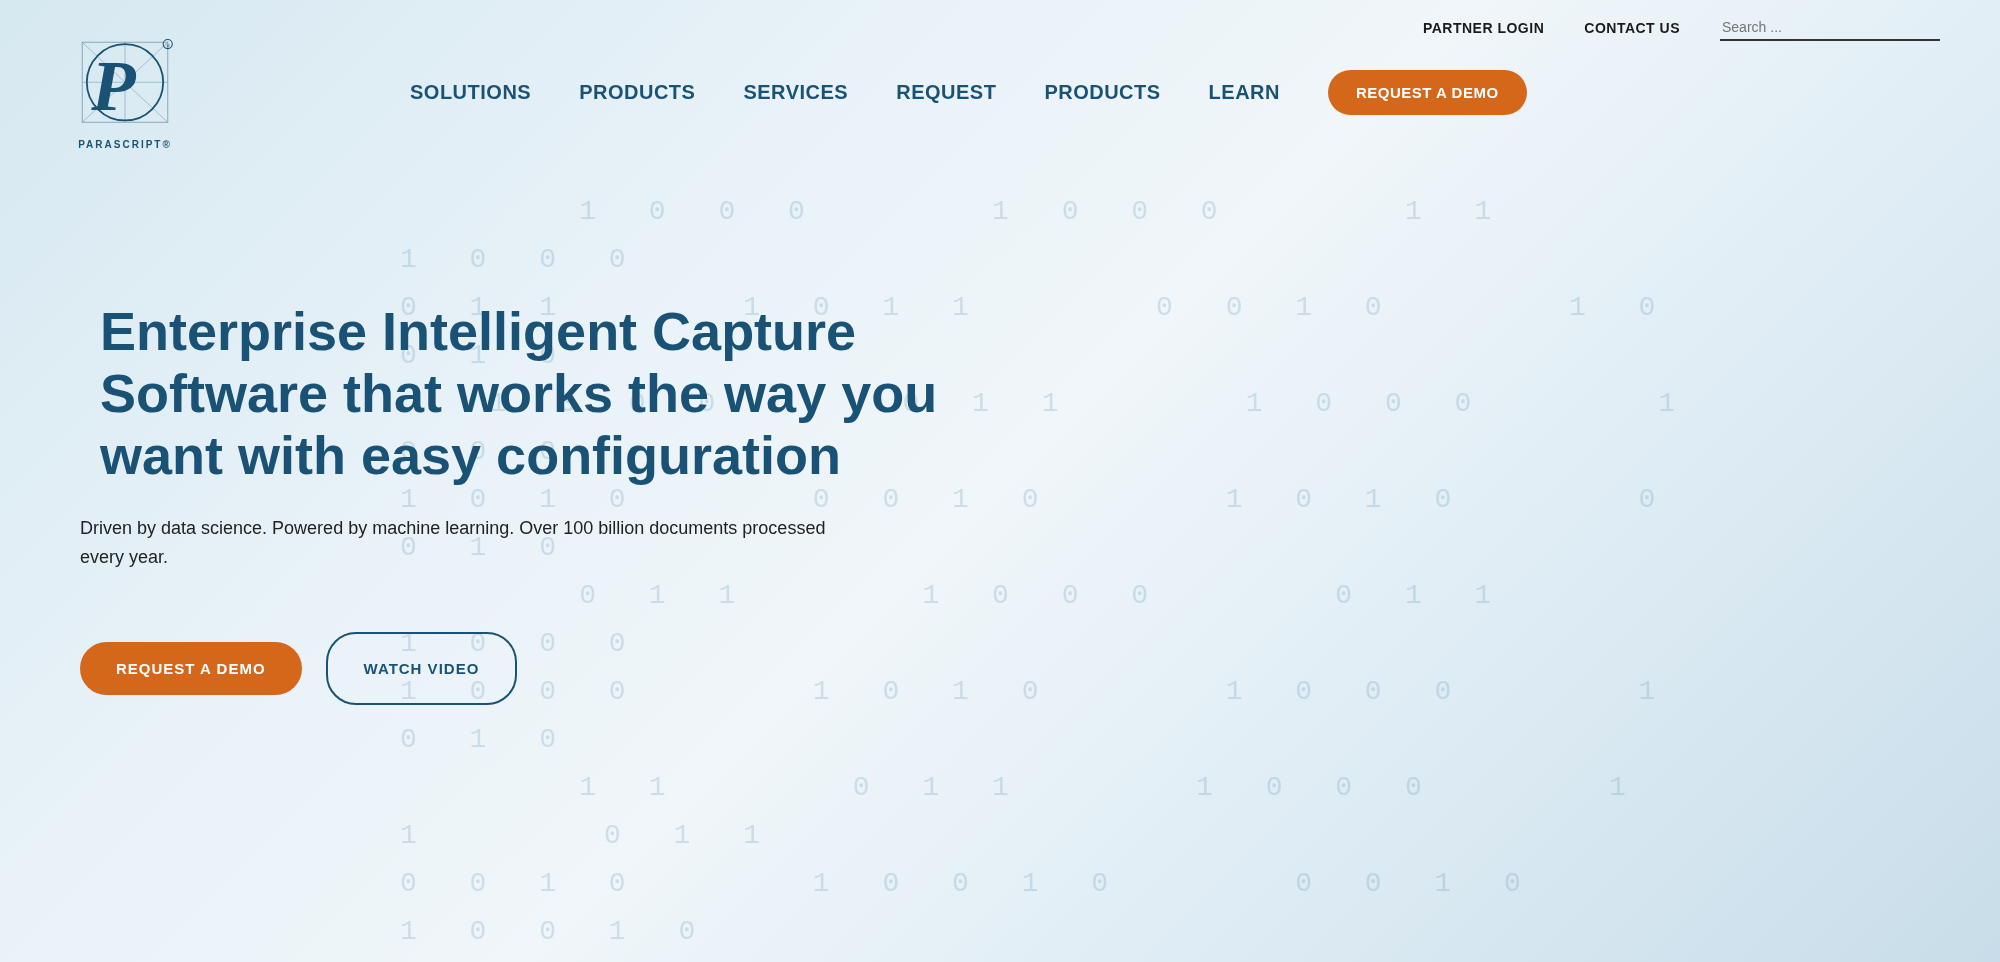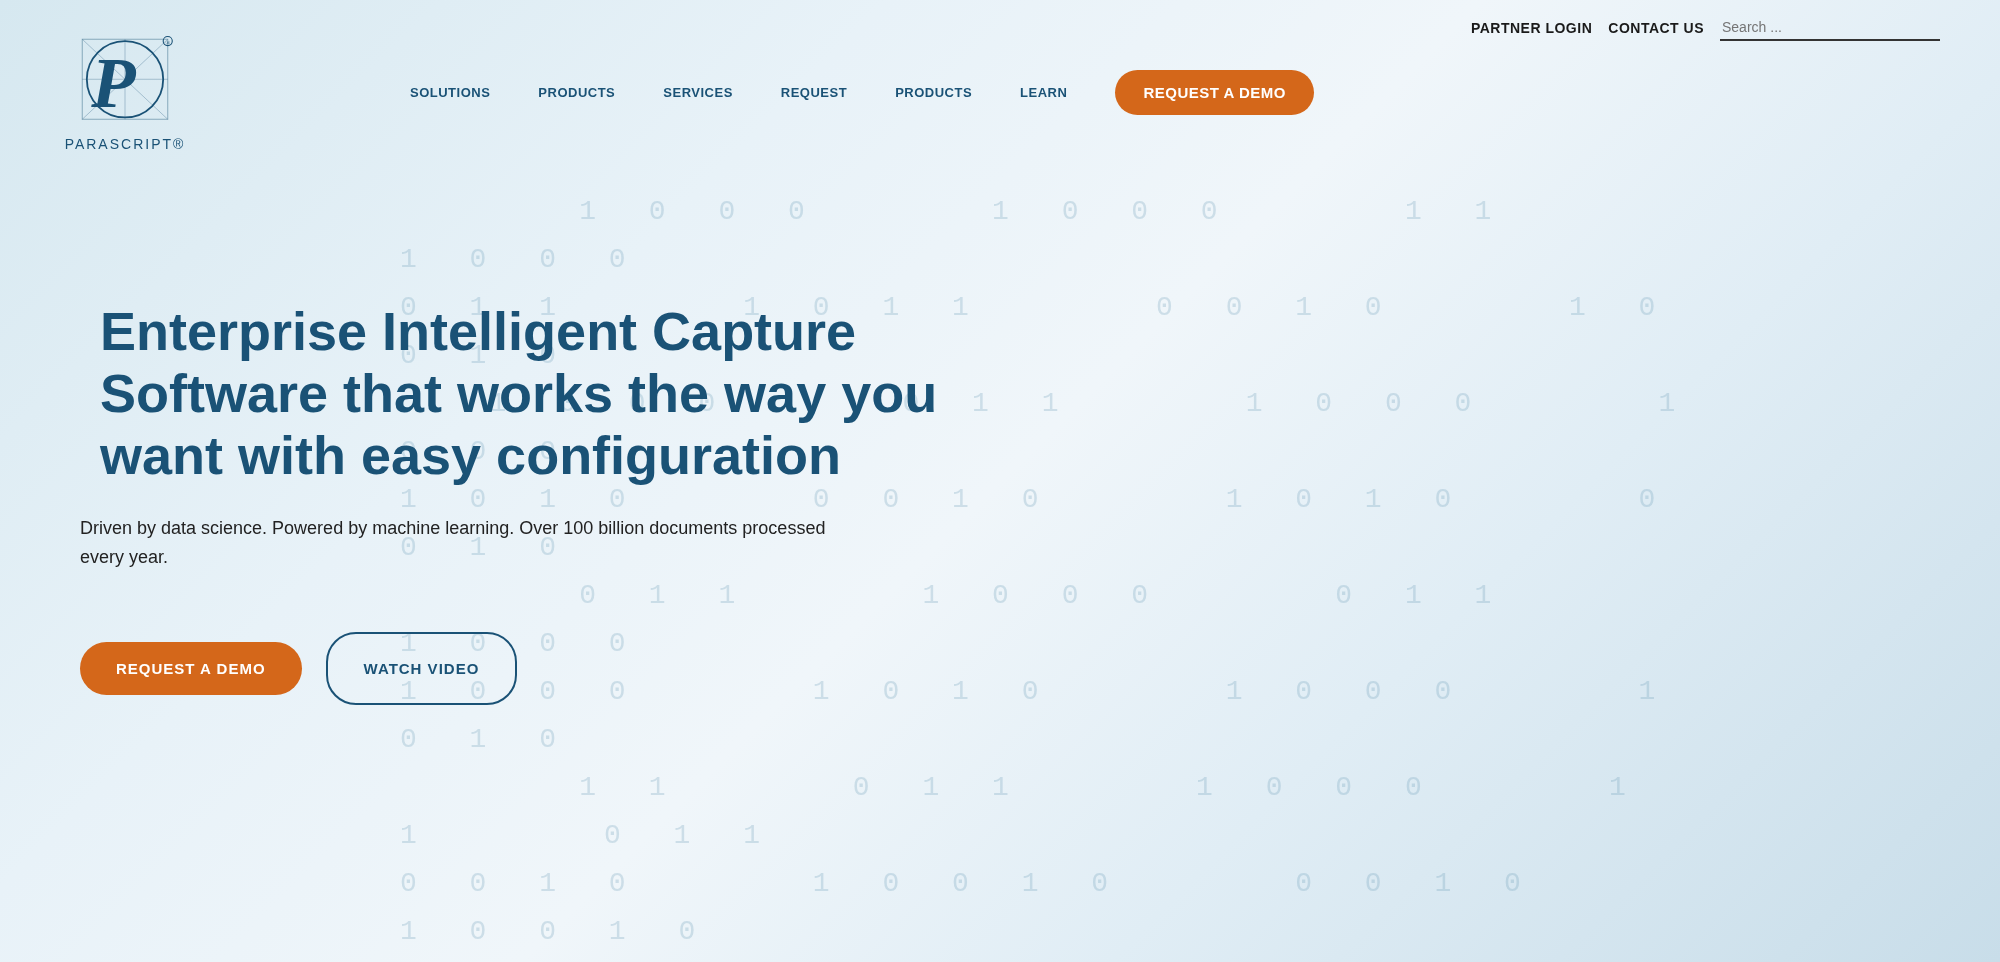--- a/index.html
+++ b/index.html
@@ -31,21 +31,21 @@
 
     
     .header-top {
       position: absolute;
       top: 0; left: 0; right: 0;
       height: 56px;
       display: flex;
       align-items: center;
       justify-content: flex-end;
       padding: 0 60px;
-      gap: 16px;
+      gap: 40px;
       z-index: 10;
     }
 
     .header-top a {
       text-decoration: none;
       color: #1a1a1a;
       font-size: 14px;
       font-weight: 600;
       letter-spacing: 0.5px;
     }
@@ -87,21 +87,21 @@
     .nav-links {
       display: flex;
       align-items: center;
       gap: 48px;
       flex: 1;
     }
 
     .nav-links a {
       text-decoration: none;
       color: #1a5276;
-      font-size: 13px;
+      font-size: 20px;
       font-weight: 700;
       letter-spacing: 0.5px;
     }
 
     .btn-demo-nav {
       background: #d4671a;
       color: white;
       border: none;
       border-radius: 30px;
       padding: 14px 28px;
@@ -171,22 +171,22 @@
       border: 2px solid #1a5276;
       border-radius: 30px;
       padding: 26px 36px;
       font-size: 15px;
       font-weight: 700;
       letter-spacing: 1px;
       cursor: pointer;
     }
 
     .logo-text {
-      font-size: 14px;
-      font-weight: 400;
+      font-size: 10px;
+      font-weight: 700;
       color: #1a5276;
       letter-spacing: 2px;
       margin-top: 4px;
     }
   </style>
 </head>
 <body>
 
 <div class="hero">
 

